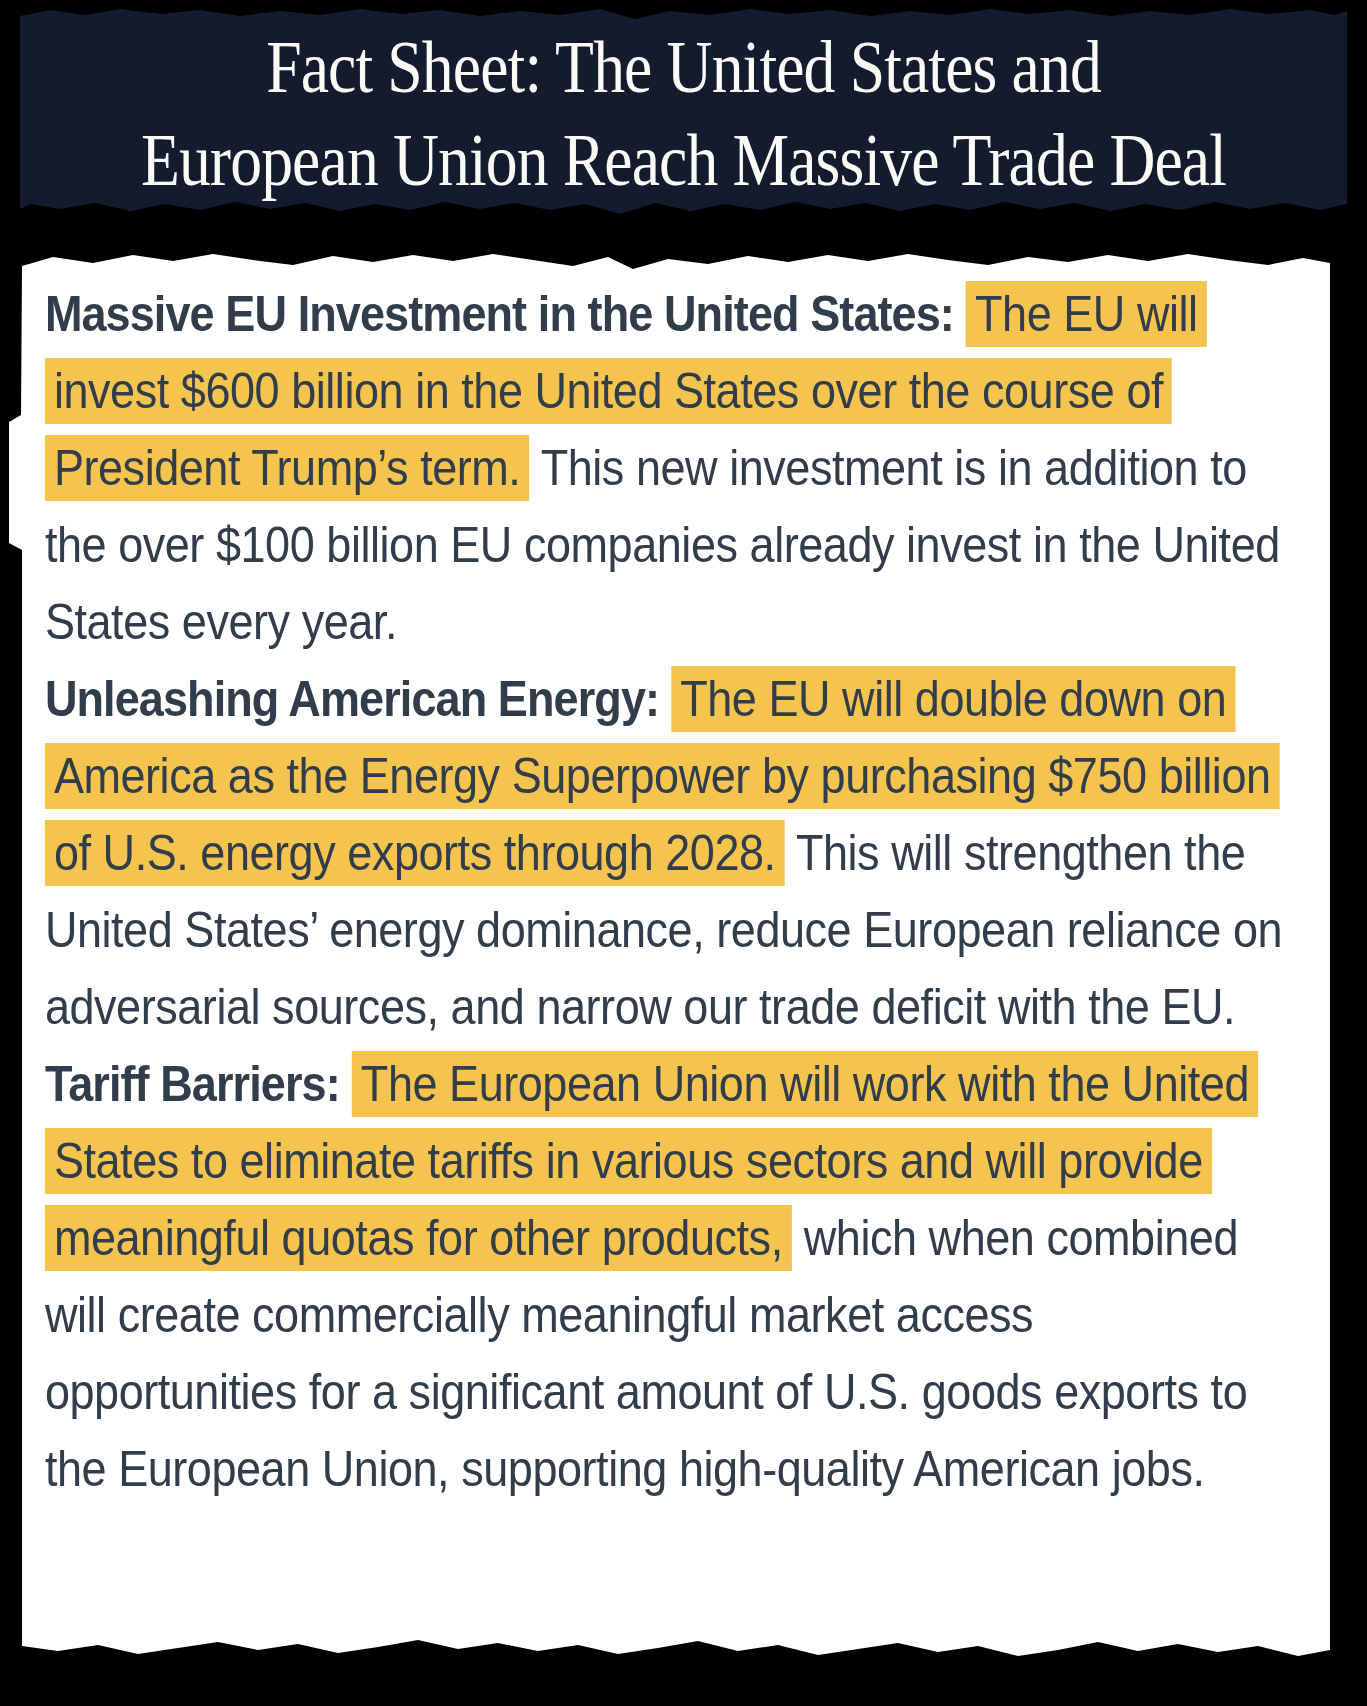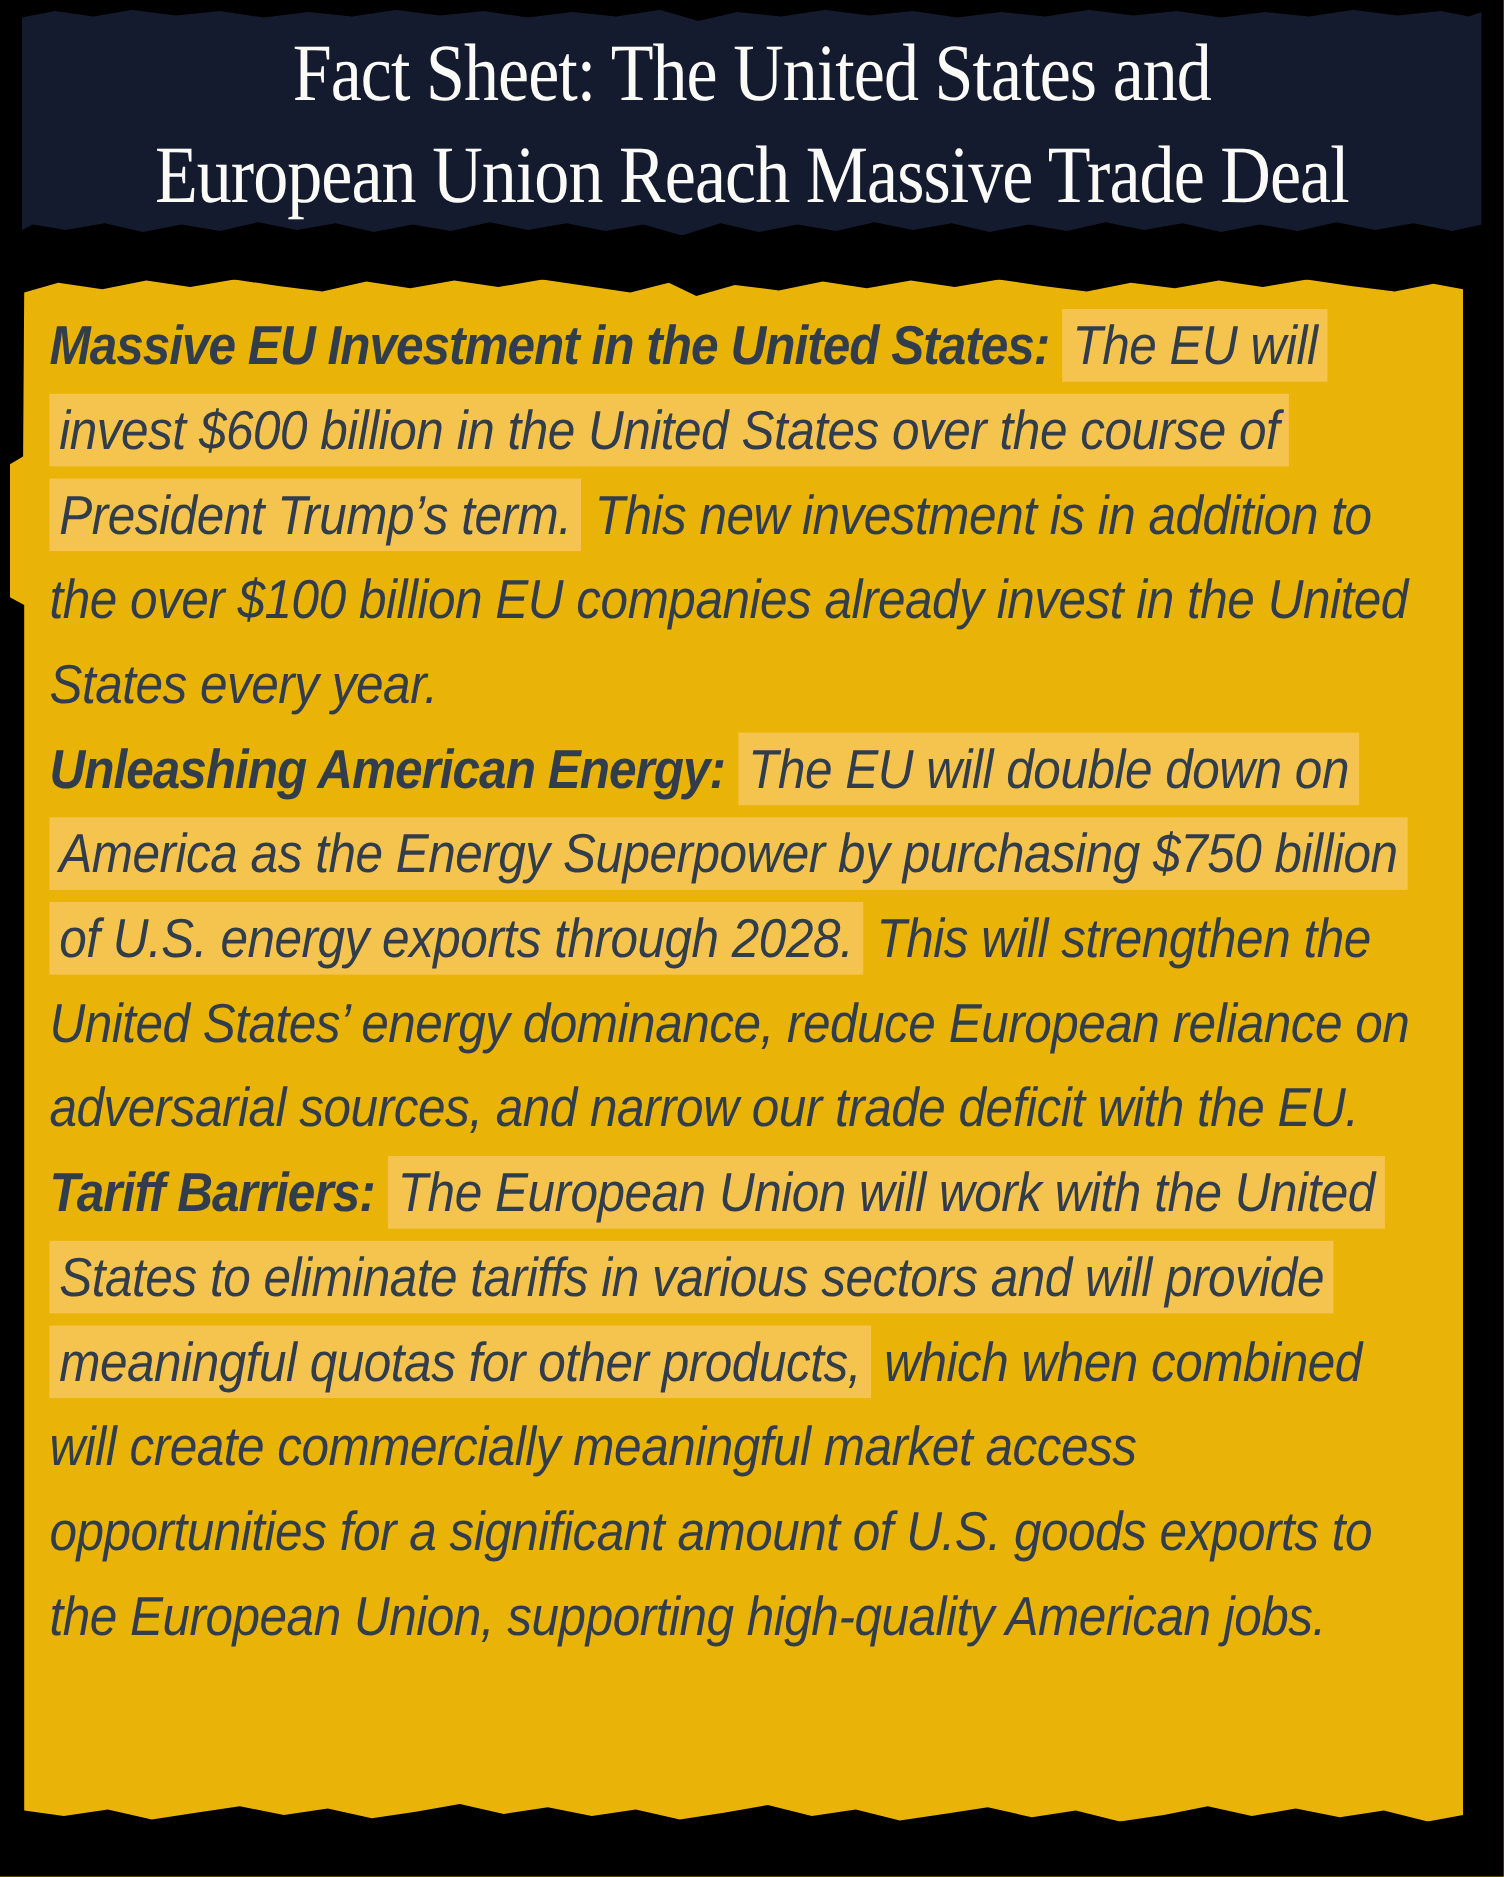--- a/index.html
+++ b/index.html
@@ -43,37 +43,36 @@
     font-weight: 400;
     color: #FAFAF7;
     letter-spacing: -1px;
   }
 
   
   .body-panel {
     position: absolute;
     left: 8px; top: 250px;
     width: 1322px; height: 1420px;
-    background: #eab308;
+    background: #ffffff;
     clip-path: polygon(14px 16px, 45px 7px, 85px 13px, 125px 5px, 165px 11px,
       205px 4px, 245px 10px, 285px 15px, 325px 6px, 365px 12px, 405px 5px,
       445px 11px, 485px 4px, 525px 10px, 565px 16px, 600px 7px, 625px 19px,
       660px 9px, 700px 14px, 740px 6px, 780px 12px, 820px 5px, 860px 11px,
       900px 4px, 940px 10px, 980px 15px, 1020px 7px, 1060px 12px, 1100px 5px,
       1140px 11px, 1180px 4px, 1220px 10px, 1260px 15px, 1295px 8px, 1322px 13px,
       1322px 1400px,
       1290px 1406px, 1250px 1396px, 1210px 1402px, 1170px 1394px, 1130px 1401px,
       1090px 1392px, 1050px 1400px, 1010px 1406px, 970px 1396px, 930px 1402px,
       890px 1393px, 850px 1399px, 810px 1405px, 770px 1395px, 730px 1401px,
       690px 1391px, 650px 1398px, 610px 1404px, 570px 1395px, 530px 1401px,
       490px 1393px, 450px 1399px, 410px 1390px, 370px 1397px, 330px 1403px,
       290px 1394px, 250px 1400px, 210px 1392px, 170px 1398px, 130px 1404px,
       90px 1395px, 50px 1401px, 14px 1396px,
       14px 300px, 1px 293px, 1px 172px, 13px 165px);
-    font-style: italic;
   }
   .body-inner {
     width: 1469px;
     transform: scaleX(0.9);
     transform-origin: 0 0;
     padding: 26px 44px 0 41px;
     font-size: 50px;
     line-height: 77px;
     letter-spacing: -0.5px;
     color: #323D4C;

